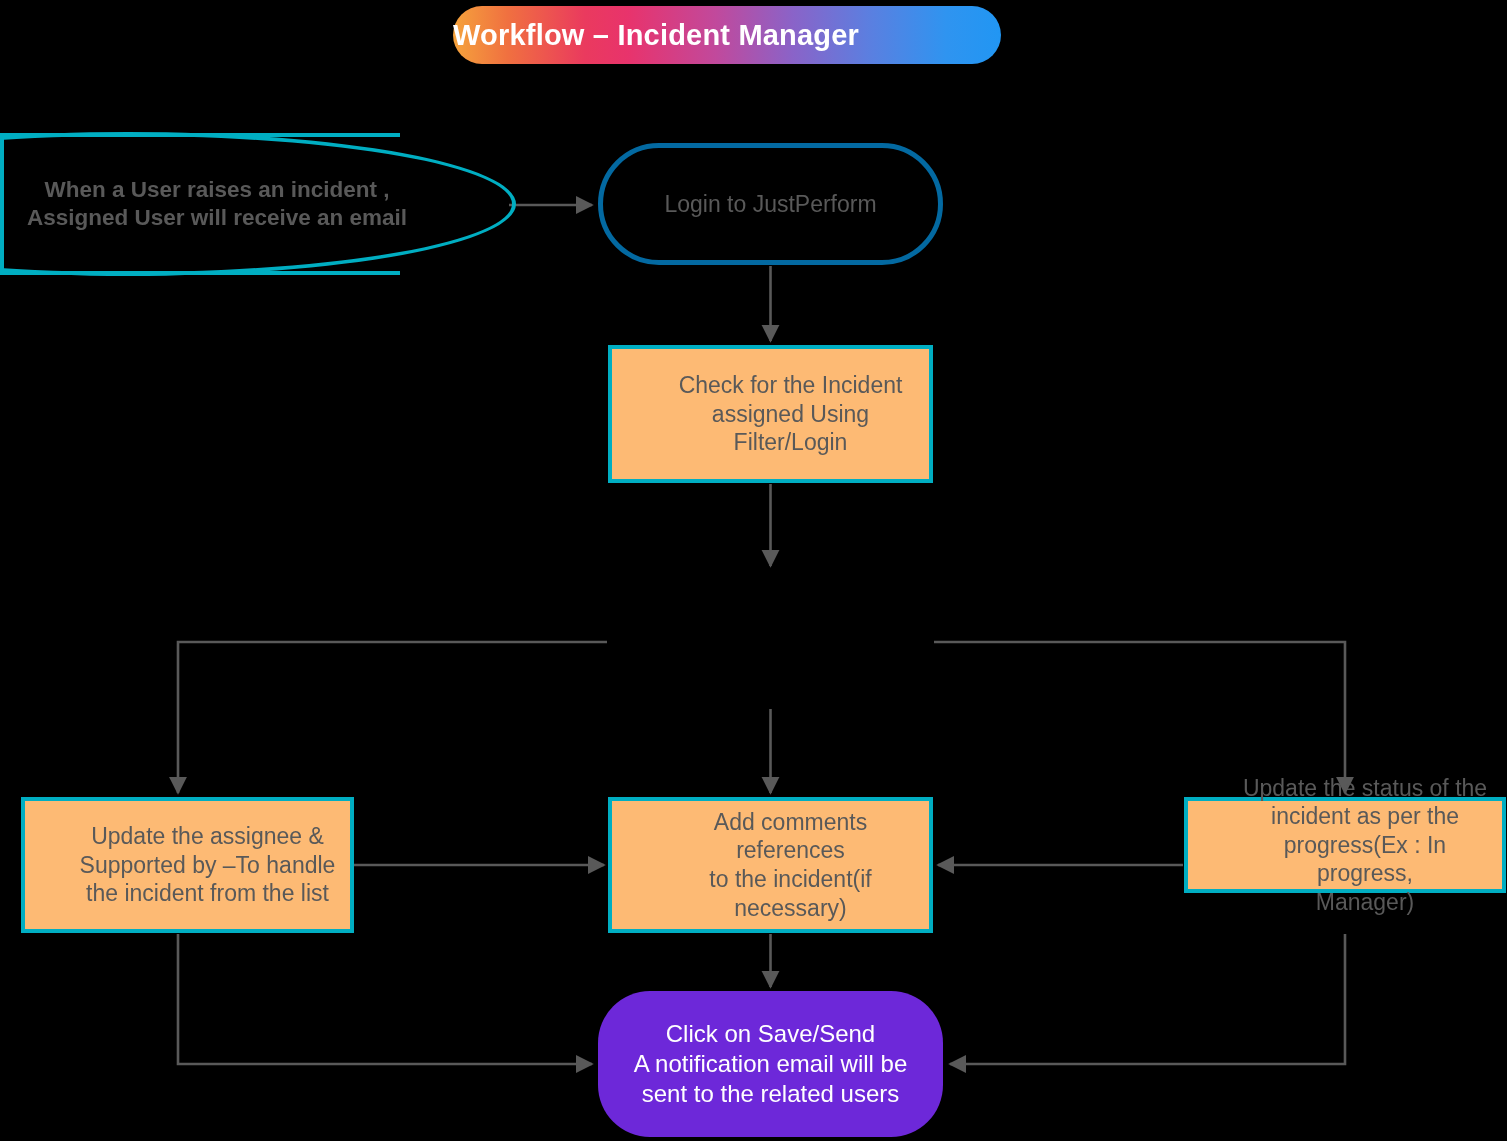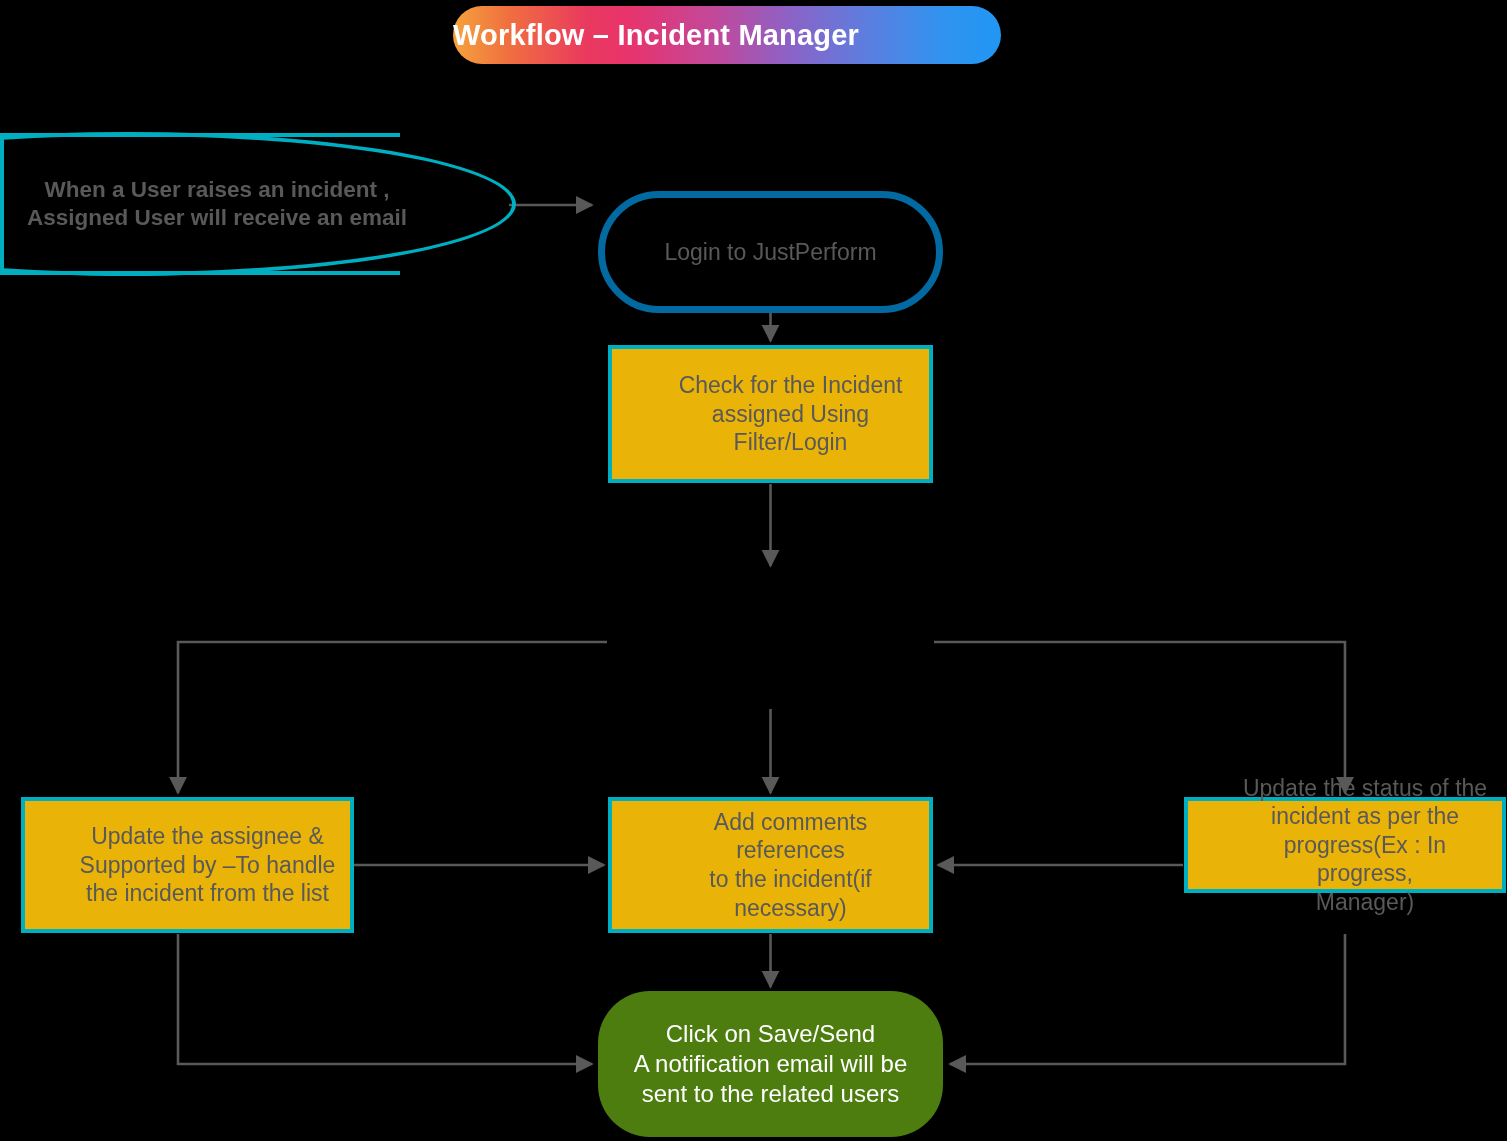--- a/index.html
+++ b/index.html
@@ -56,30 +56,29 @@
     text-align: center;
     color: #595959;
     font-size: 23px;
     line-height: 1.24;
     z-index: 5;
   }
   .node .node-text { width: 100%; padding: 0 8px; }
 
   .node-rect {
     border: 4px solid #00aec2;
-    background: #eab308;
+    background: #fdba74;
     padding-left: 40px;
   }
   .node-stadium {
-    border: 7px solid #0369a1;
-    background: #000000;
-    margin-top: 48px;
+    border: 5px solid #0369a1;
+    background: #000000;
   }
   .node-filled {
-    background: #4d7c0f;
+    background: #6d28d9;
     border: none;
     color: #ffffff;
   }
 
   
   #node-trigger {
     left: 0px;
     top: 133px;
     width: 516px;
     height: 142px;

